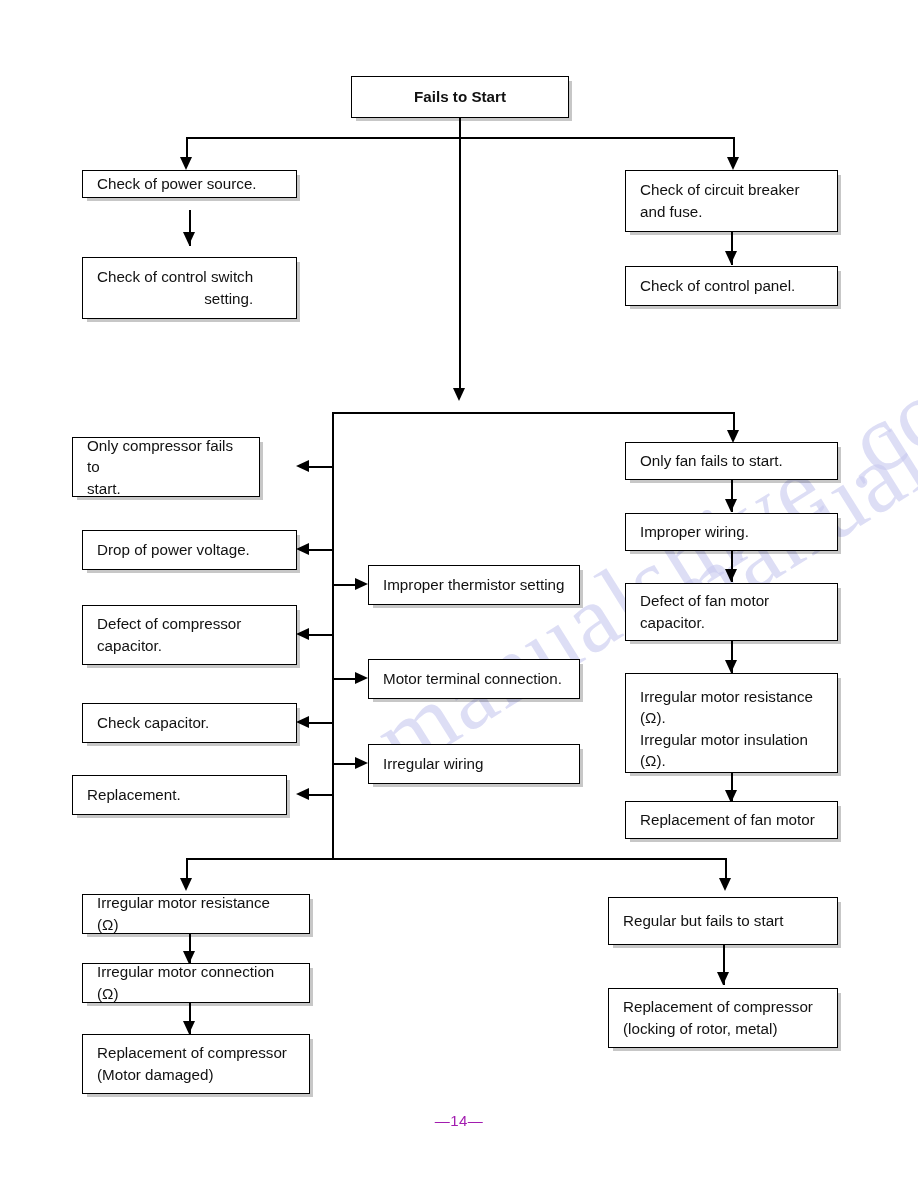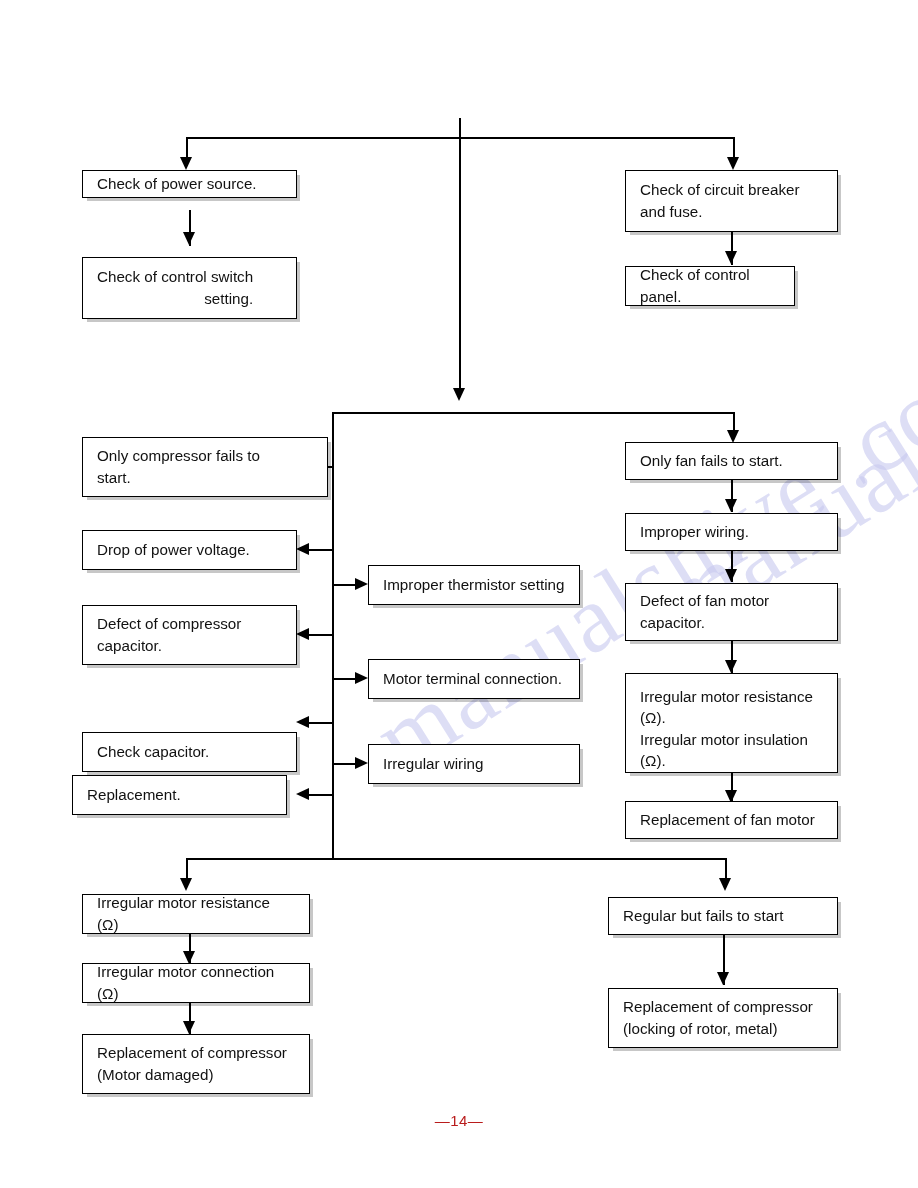--- a/index.html
+++ b/index.html
@@ -106,35 +106,38 @@
   }
 
   
   #page-number {
     position: absolute;
     left: 0;
     top: 1112px;
     width: 918px;
     text-align: center;
     font-size: 15px;
-    color: #b91c1c;
+    color: #a21caf;
     letter-spacing: .5px;
     z-index: 3;
   }
 </style>
 </head>
 <body>
 
 <div id="page">
 
   <div id="watermark">
     <span class="wm-text wm-a">manualshive .com</span>
     <span class="wm-text wm-b">manualshive.com</span>
   </div>
 
+  <div class="node center" style="left:351px; top:76px; width:218px; height:42px;">
+    <span class="txt">Fails to Start</span>
+  </div>
 
   <div class="ln v" style="left:459px; top:118px; height:19px;"></div>
 
   <div class="ln h" style="left:186px; top:137px; width:548px;"></div>
 
   <div class="ln v" style="left:186px; top:137px; height:22px;"></div>
   <div class="arw down" style="left:180px; top:157px;"></div>
 
   <div class="ln v" style="left:733px; top:137px; height:22px;"></div>
   <div class="arw down" style="left:727px; top:157px;"></div>
@@ -151,52 +154,52 @@
     <span class="txt">Check of control switch
 setting.</span>
   </div>
 
   <div class="node" style="left:625px; top:170px; width:213px; height:62px;">
     <span class="txt">Check of circuit breaker
 and fuse.</span>
   </div>
   <div class="ln v" style="left:731px; top:232px; height:33px;"></div>
   <div class="arw down" style="left:725px; top:251px;"></div>
-  <div class="node" style="left:625px; top:266px; width:170px; height:40px;">
+  <div class="node" style="left:625px; top:266px; width:213px; height:40px;">
     <span class="txt">Check of control panel.</span>
   </div>
 
   <div class="ln h" style="left:332px; top:412px; width:402px;"></div>
 
   <div class="ln v" style="left:733px; top:412px; height:22px;"></div>
   <div class="arw down" style="left:727px; top:430px;"></div>
 
   <div class="ln v" style="left:332px; top:412px; height:447px;"></div>
 
-  <div class="node" style="left:82px; top:437px; width:246px; height:60px;">
+  <div class="node" style="left:72px; top:437px; width:188px; height:60px;justify-content:flex-end;">
     <span class="txt">Only compressor fails to
 start.</span>
   </div>
   <div class="ln h" style="left:308px; top:466px; width:25px;"></div>
   <div class="arw left" style="left:296px; top:460px;"></div>
 
   <div class="node" style="left:82px; top:530px; width:215px; height:40px;">
     <span class="txt">Drop of power voltage.</span>
   </div>
   <div class="ln h" style="left:308px; top:549px; width:25px;"></div>
   <div class="arw left" style="left:296px; top:543px;"></div>
 
   <div class="node" style="left:82px; top:605px; width:215px; height:60px;">
     <span class="txt">Defect of compressor
 capacitor.</span>
   </div>
   <div class="ln h" style="left:308px; top:634px; width:25px;"></div>
   <div class="arw left" style="left:296px; top:628px;"></div>
 
-  <div class="node" style="left:82px; top:703px; width:215px; height:40px;margin-top:29px;">
+  <div class="node" style="left:82px; top:703px; width:215px; height:40px;">
     <span class="txt"> Check capacitor.</span>
   </div>
   <div class="ln h" style="left:308px; top:722px; width:25px;"></div>
   <div class="arw left" style="left:296px; top:716px;"></div>
 
   <div class="node" style="left:72px; top:775px; width:215px; height:40px;">
     <span class="txt">Replacement.</span>
   </div>
   <div class="ln h" style="left:308px; top:794px; width:25px;"></div>
   <div class="arw left" style="left:296px; top:788px;"></div>
@@ -267,21 +270,21 @@
     <span class="txt">Irregular motor connection (Ω)</span>
   </div>
   <div class="ln v" style="left:189px; top:1003px; height:31px;"></div>
   <div class="arw down" style="left:183px; top:1021px;"></div>
 
   <div class="node" style="left:82px; top:1034px; width:228px; height:60px;">
     <span class="txt">Replacement of compressor
 (Motor damaged)</span>
   </div>
 
-  <div class="node" style="left:608px; top:897px; width:230px; height:38px;">
+  <div class="node" style="left:608px; top:897px; width:230px; height:48px;">
     <span class="txt">Regular but fails to start</span>
   </div>
   <div class="ln v" style="left:723px; top:935px; height:50px;"></div>
   <div class="arw down" style="left:717px; top:972px;"></div>
 
   <div class="node" style="left:608px; top:988px; width:230px; height:60px;">
     <span class="txt">Replacement of compressor
 (locking of rotor, metal)</span>
   </div>
 

